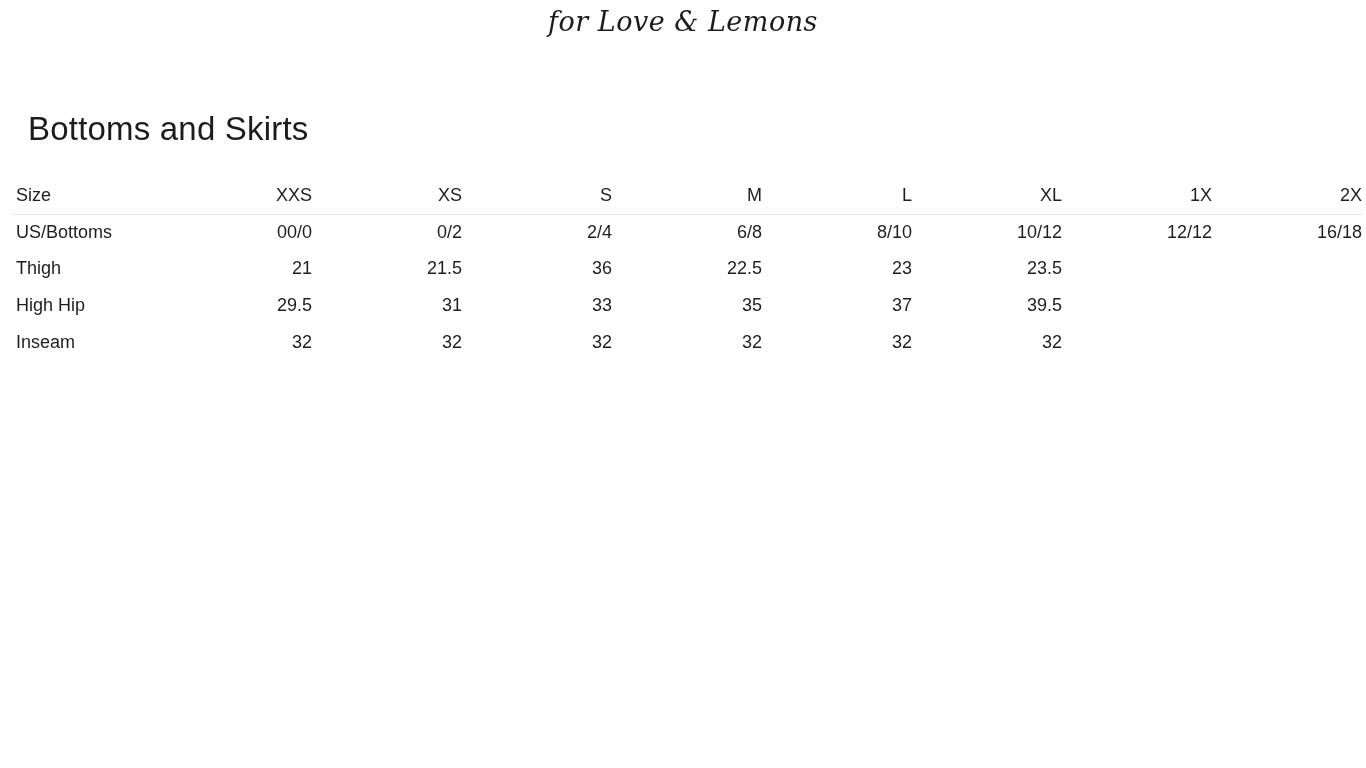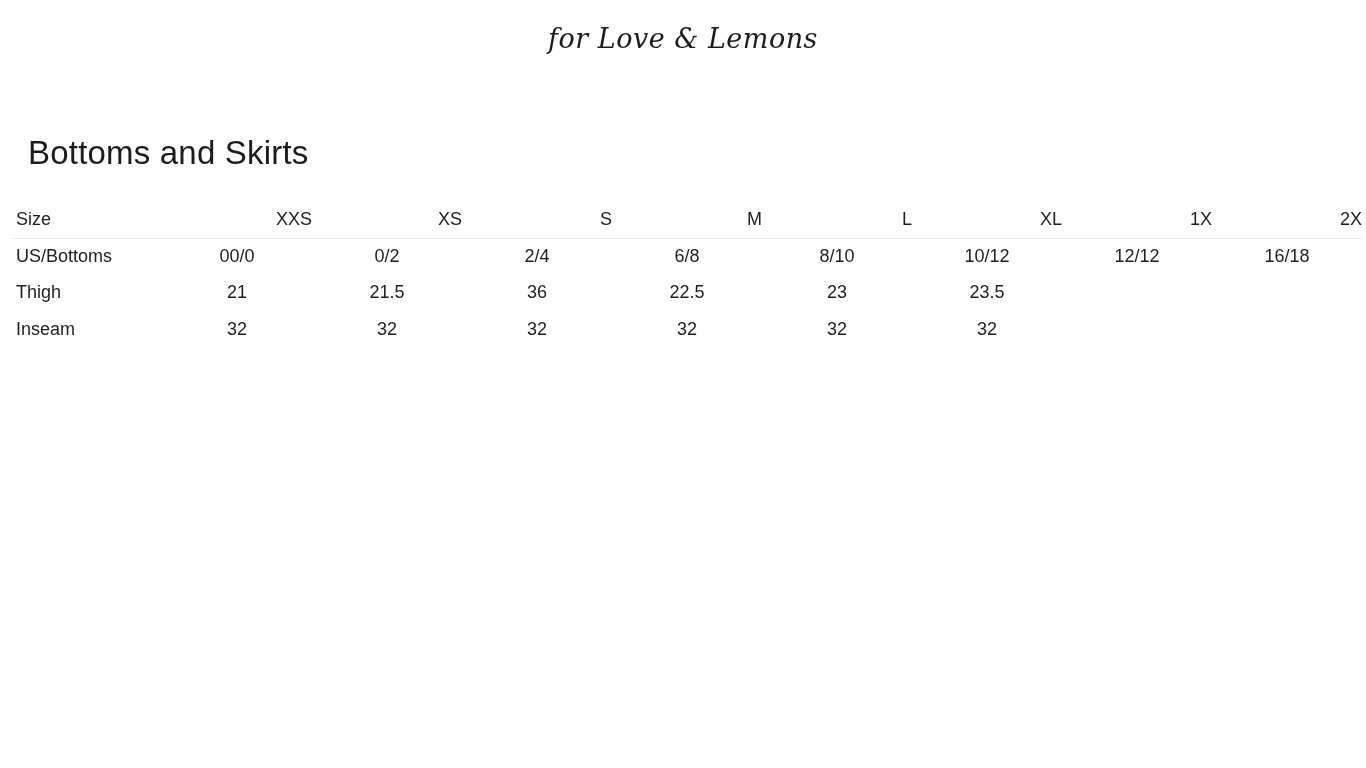--- a/index.html
+++ b/index.html
@@ -7,38 +7,38 @@
     margin: 0;
     padding: 0;
     background: #ffffff;
     width: 1366px;
     height: 768px;
     overflow: hidden;
     font-family: "Liberation Sans", sans-serif;
     color: #1f1f1f;
   }
   .site-header {
-    padding-top: 18px;
+    padding-top: 1px;
     height: 52px;
     text-align: center;
   }
   .logo {
     display: inline-block;
     font-family: "DejaVu Serif", serif;
     font-style: italic;
     font-weight: 500;
     font-size: 27px;
     line-height: 42px;
     letter-spacing: 0.5px;
     color: #1c1c1c;
     cursor: pointer;
     white-space: nowrap;
   }
   .page-title {
-    margin: 84px 0 0 28px;
+    margin: 60px 0 0 28px;
     font-size: 33px;
     line-height: 33px;
     font-weight: 400;
     letter-spacing: 0.2px;
     color: #1c1c1c;
   }
   table.size-chart {
     border-collapse: collapse;
     table-layout: fixed;
     width: 1350px;
@@ -54,20 +54,21 @@
     padding: 0;
     white-space: nowrap;
   }
   table.size-chart th {
     height: 36px;
     border-bottom: 1px solid #e9e9e9;
     text-align: right;
   }
   table.size-chart td {
     height: 36.6px;
+    text-align: right;
   }
   table.size-chart th:first-child,
   table.size-chart td:first-child {
     text-align: left;
     padding-left: 4px;
   }
 </style>
 </head>
 <body>
 
@@ -119,20 +120,31 @@
       <td>21</td>
       <td>21.5</td>
       <td>36</td>
       <td>22.5</td>
       <td>23</td>
       <td>23.5</td>
       <td></td>
       <td></td>
     </tr>
     <tr>
+      <td>High Hip</td>
+      <td>29.5</td>
+      <td>31</td>
+      <td>33</td>
+      <td>35</td>
+      <td>37</td>
+      <td>39.5</td>
+      <td></td>
+      <td></td>
+    </tr>
+    <tr>
       <td>Inseam</td>
       <td>32</td>
       <td>32</td>
       <td>32</td>
       <td>32</td>
       <td>32</td>
       <td>32</td>
       <td></td>
       <td></td>
     </tr>

